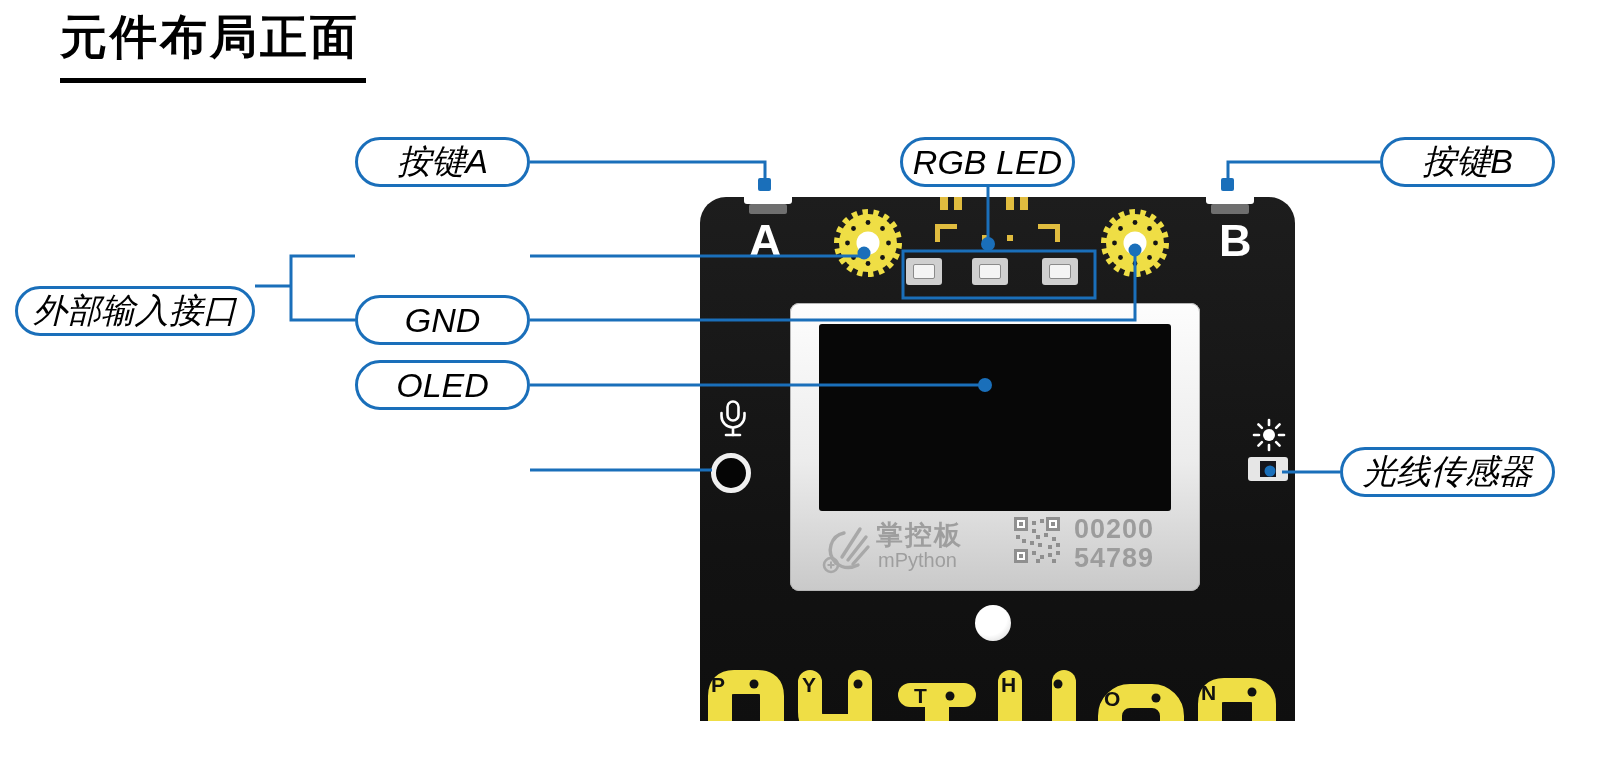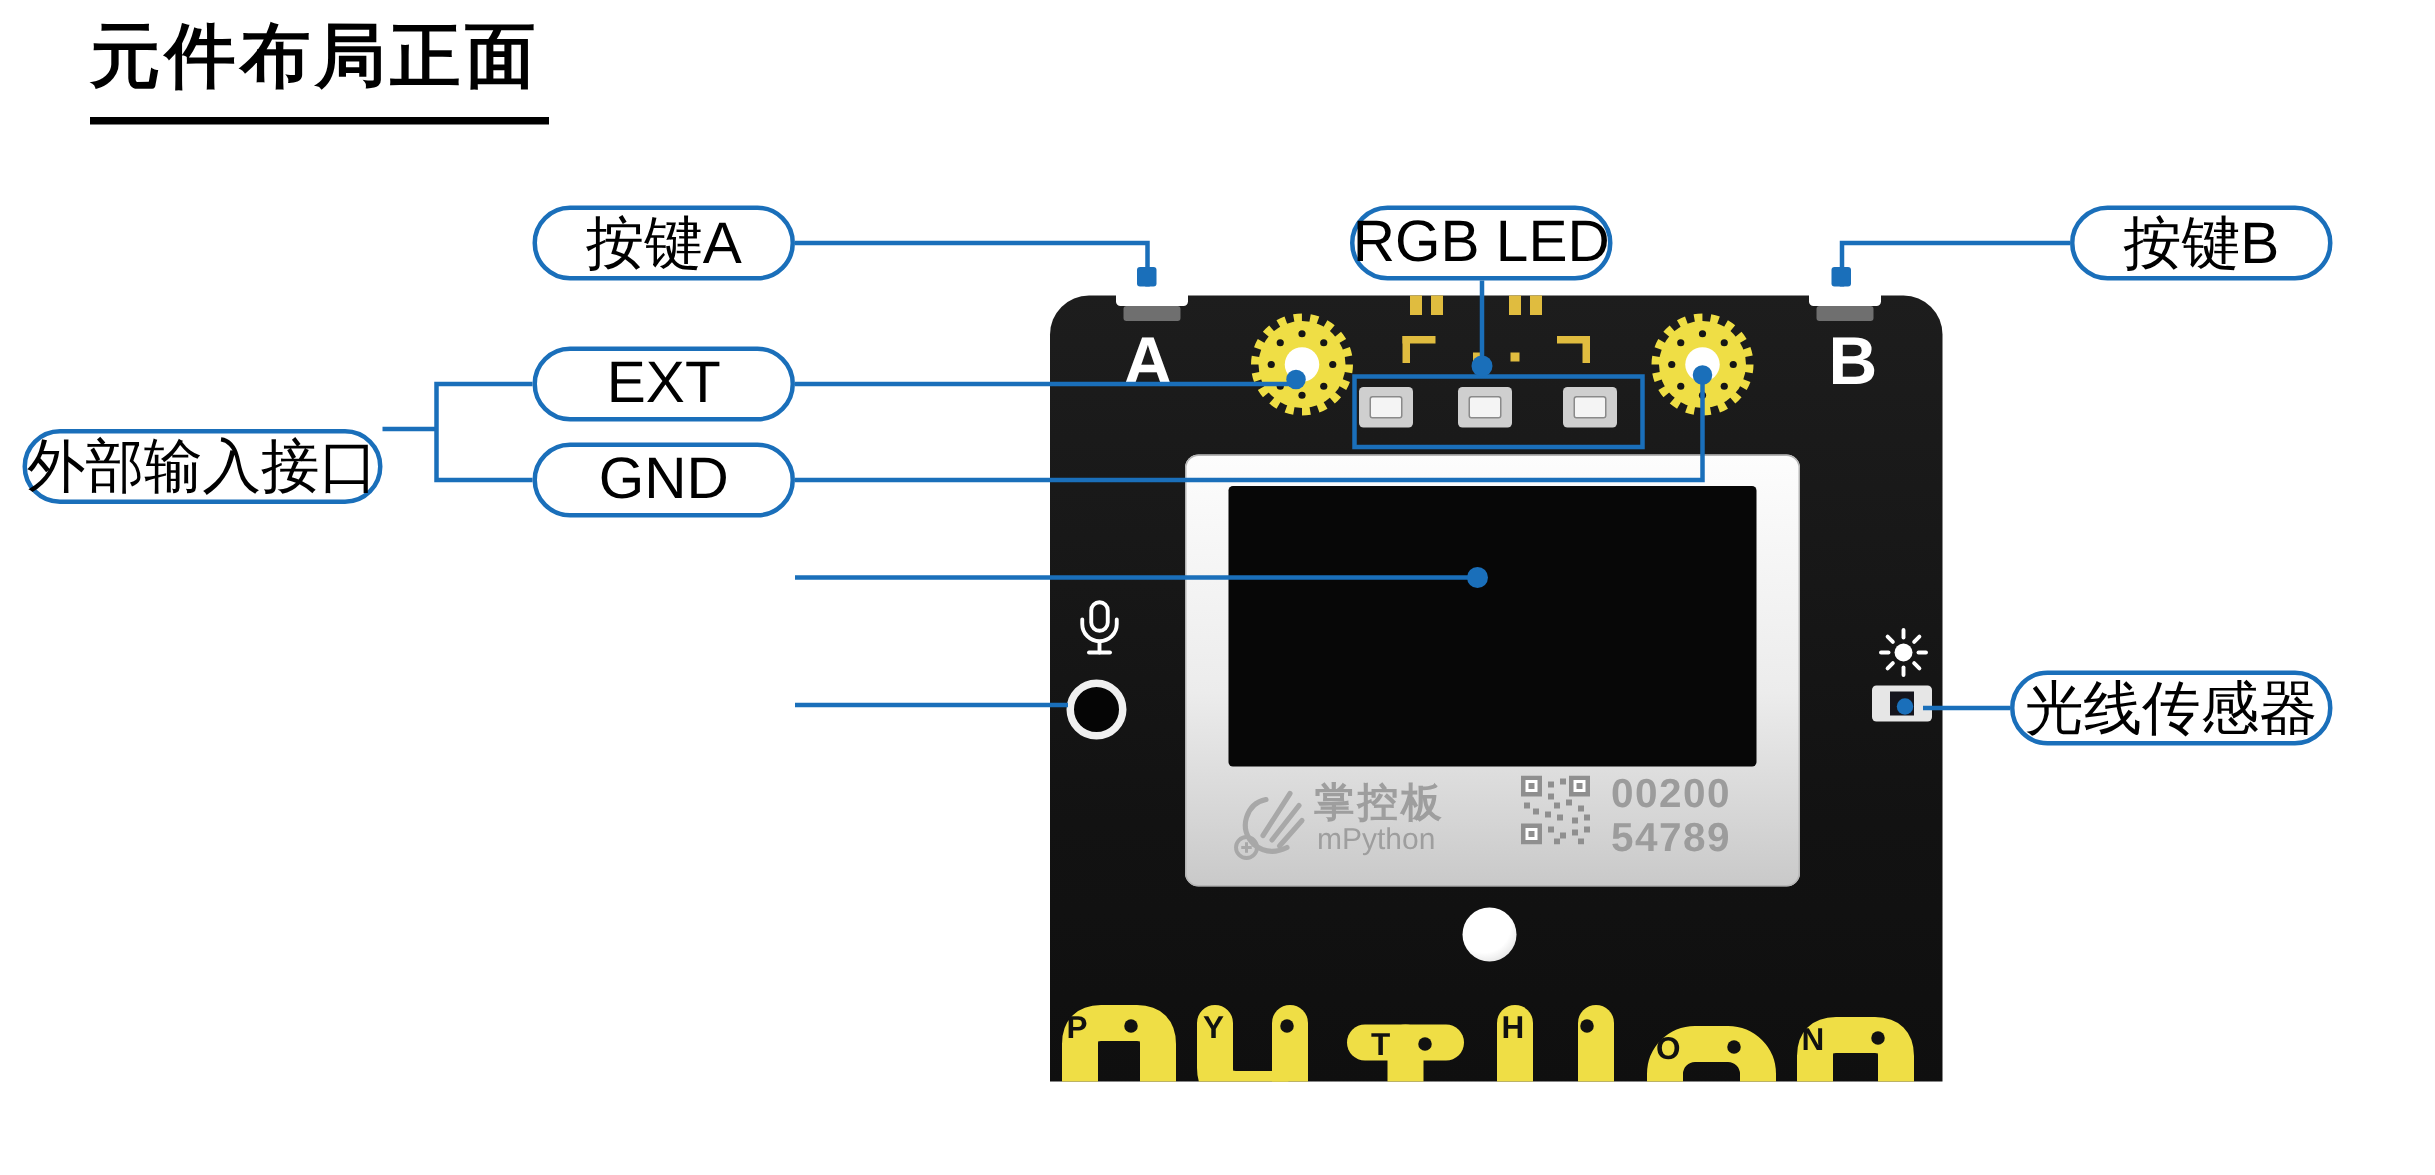--- a/index.html
+++ b/index.html
@@ -14,21 +14,21 @@
 
   .page-title{
     position:absolute;left:60px;top:6px;
     font-size:47px;font-weight:900;color:#000;letter-spacing:3px;
     border-bottom:5px solid #000;padding:0 6px 9px 0;
   }
 
   .pill{
     position:absolute;height:50px;border:3px solid var(--blue);border-radius:28px;
     background:#fff;display:flex;align-items:center;justify-content:center;
-    font-size:39px;color:#000;font-weight:500;z-index:30;white-space:nowrap;
+    font-size:34px;color:#000;font-weight:500;z-index:30;white-space:nowrap;font-style:italic;
   }
   .pill-button-a{left:355px;top:137px;width:175px;}
   .pill-rgb-led {left:900px;top:137px;width:175px;}
   .pill-button-b{left:1380px;top:137px;width:175px;}
   .pill-ext-input{left:15px;top:261px;width:240px;margin-top:25px;}
   .pill-ext {left:355px;top:231px;width:175px;}
   .pill-gnd {left:355px;top:295px;width:175px;}
   .pill-oled{left:355px;top:360px;width:175px;}
   .pill-mic {left:355px;top:445px;width:175px;}
   .pill-light{left:1340px;top:447px;width:215px;}
@@ -308,23 +308,23 @@
   </div>
   <div class="pill pill-rgb-led">
     <span>RGB LED</span>
   </div>
   <div class="pill pill-button-b">
     <span>按键B</span>
   </div>
   <div class="pill pill-ext-input">
     <span>外部输入接口</span>
   </div>
-  <div class="pill pill-ext">
-    <span>EXT</span>
-  </div>
   <div class="pill pill-gnd">
     <span>GND</span>
   </div>
+  <div class="pill pill-oled">
+    <span>OLED</span>
+  </div>
   <div class="pill pill-light">
     <span>光线传感器</span>
   </div>
 
 </div>
 
 </body></html>

